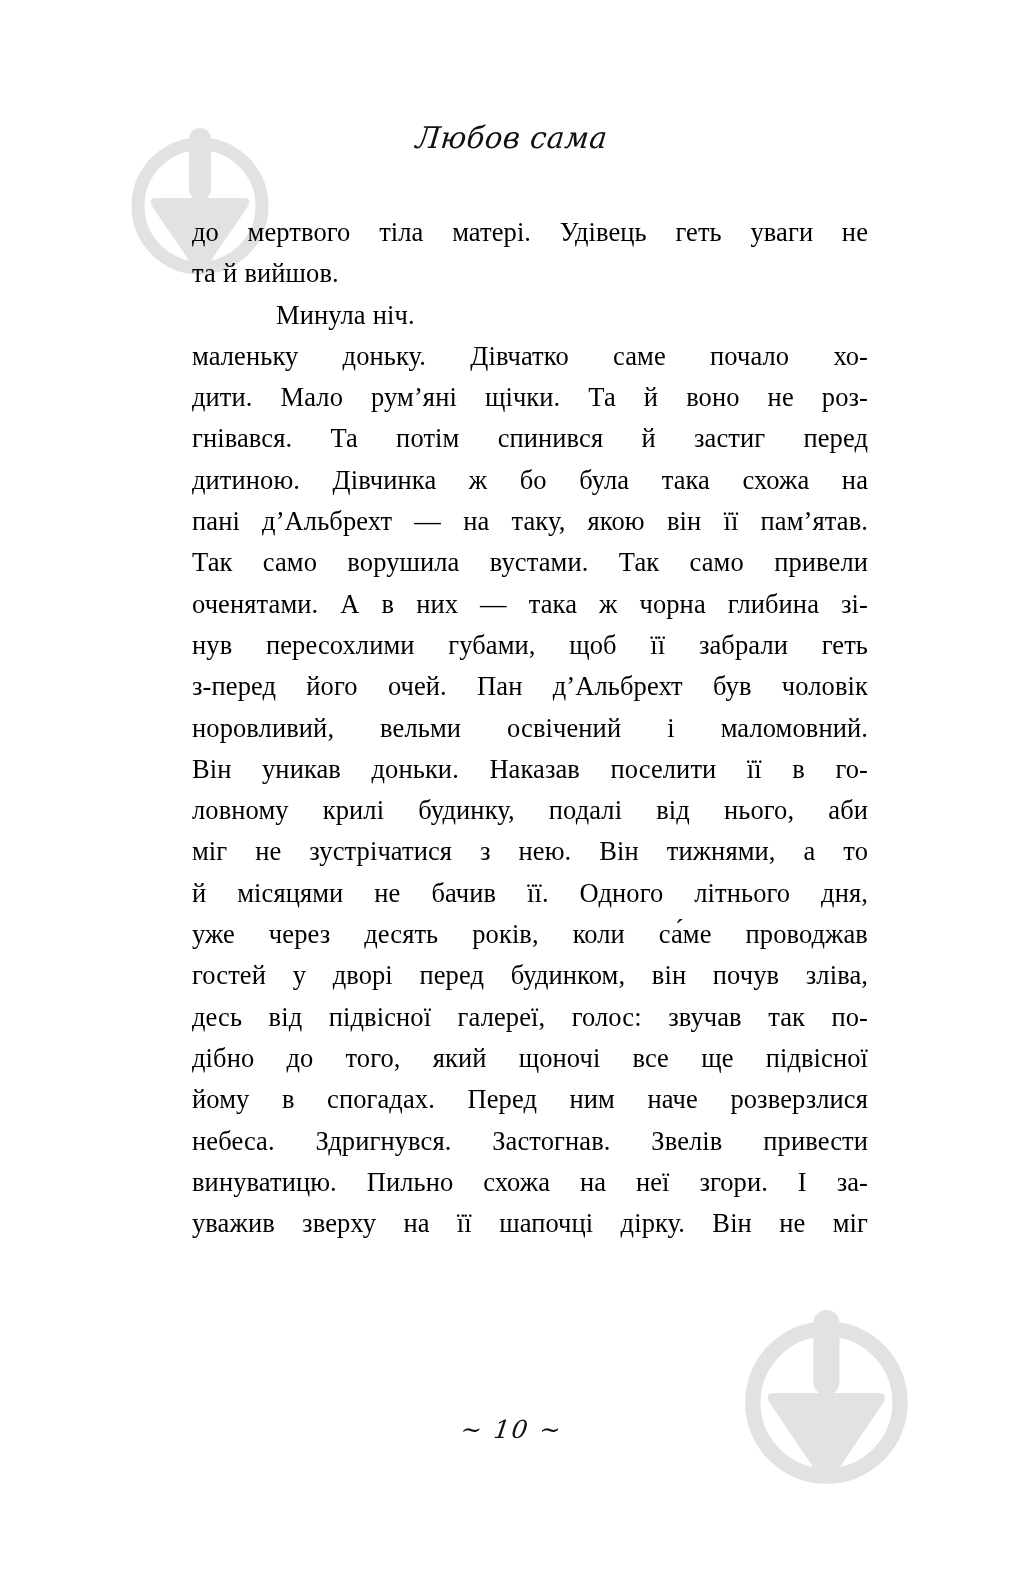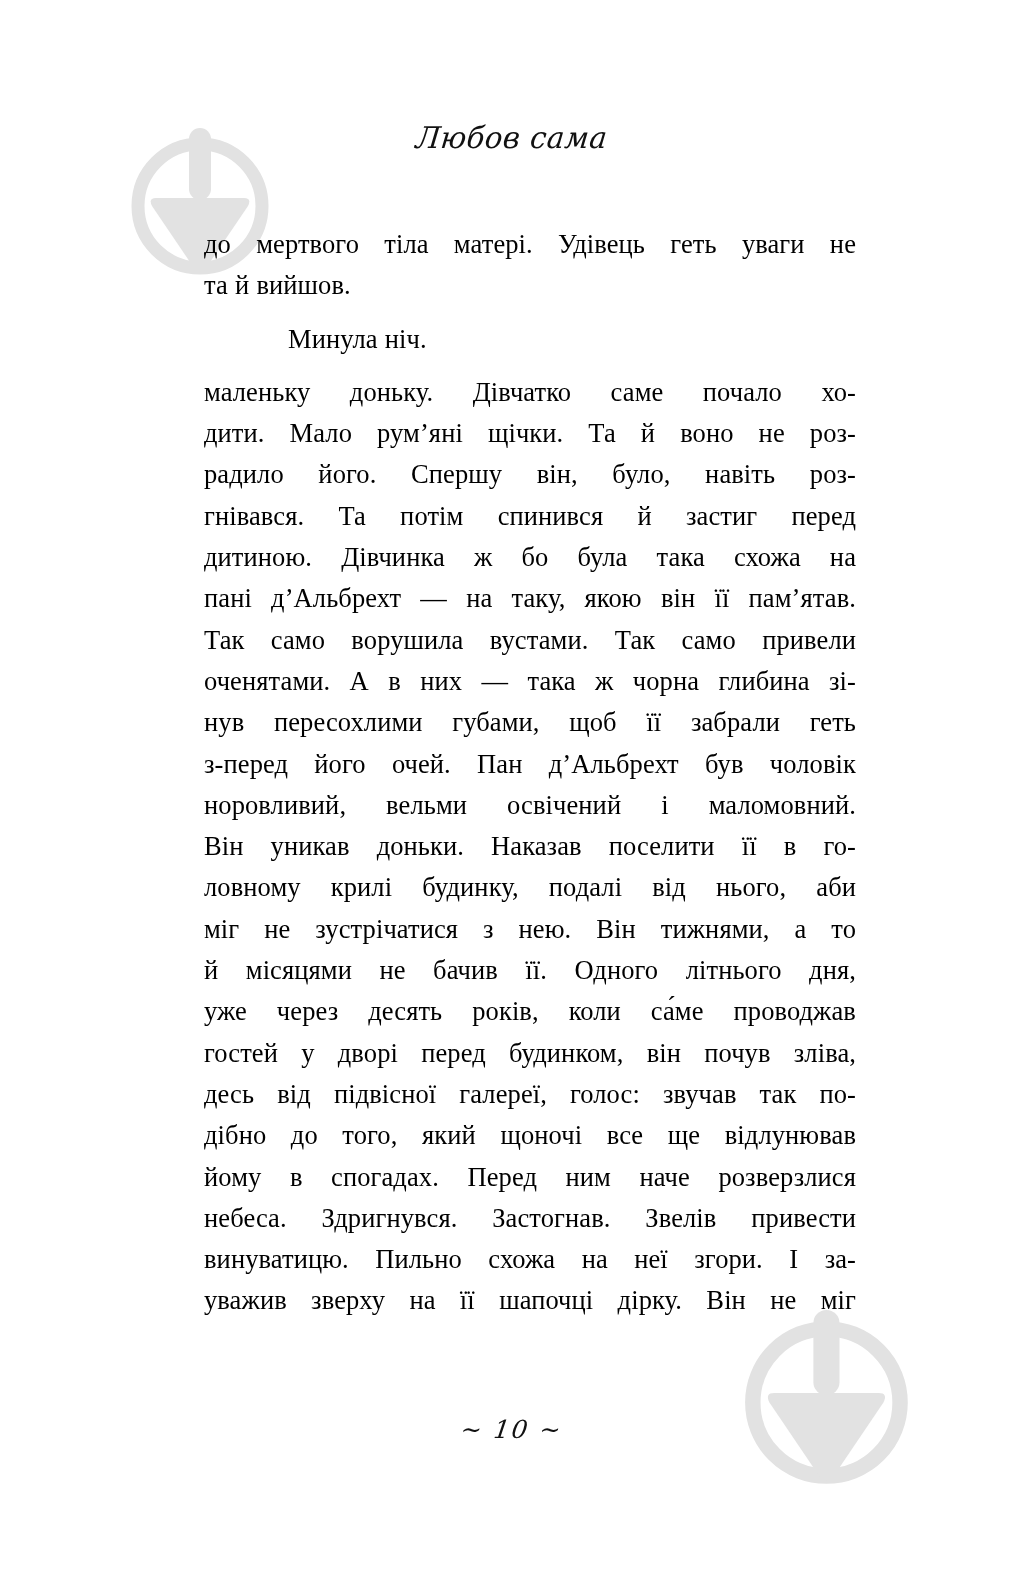--- a/index.html
+++ b/index.html
@@ -55,21 +55,21 @@
   
   .text-column {
     position: absolute;
     left: 192px;
     top: 212px;
     width: 676px;
     z-index: 2;
   }
 
   .para {
-    margin: 12px;
+    margin: 0;
     font-size: 26.5px;
     line-height: 41.3px;
     text-align: justify;
     text-align-last: left;
     letter-spacing: 0.1px;
     word-spacing: 0.4px;
     -webkit-hyphens: none;
     hyphens: none;
   }
 
@@ -146,37 +146,36 @@
       <span class="line last"><span class="fill">та й вийшов.</span></span>
     </p>
 
     <p class="para">
       <span class="line last indent-line"><span class="fill">Минула ніч.</span></span>
     </p>
 
     <p class="para">
       <span class="line"><span class="fill">маленьку доньку. Дівчатко саме почало хо-</span></span>
       <span class="line"><span class="fill">дити. Мало рум’яні щічки. Та й воно не роз-</span></span>
-      <span class="line"><span class="fill">радило його. Спершу він, було, навіть роз-</span></span>
       <span class="line"><span class="fill">гнівався. Та потім спинився й застиг перед</span></span>
       <span class="line"><span class="fill">дитиною. Дівчинка ж бо була така схожа на</span></span>
       <span class="line"><span class="fill">пані д’Альбрехт — на таку, якою він її пам’ятав.</span></span>
       <span class="line"><span class="fill">Так само ворушила вустами. Так само привели</span></span>
       <span class="line"><span class="fill">оченятами. А в них — така ж чорна глибина зі-</span></span>
       <span class="line"><span class="fill">нув пересохлими губами, щоб її забрали геть</span></span>
       <span class="line"><span class="fill">з-перед його очей. Пан д’Альбрехт був чоловік</span></span>
       <span class="line"><span class="fill">норовливий, вельми освічений і маломовний.</span></span>
       <span class="line"><span class="fill">Він уникав доньки. Наказав поселити її в го-</span></span>
       <span class="line"><span class="fill">ловному крилі будинку, подалі від нього, аби</span></span>
       <span class="line"><span class="fill">міг не зустрічатися з нею. Він тижнями, а то</span></span>
       <span class="line"><span class="fill">й місяцями не бачив її. Одного літнього дня,</span></span>
       <span class="line"><span class="fill">уже через десять років, коли са́ме проводжав</span></span>
       <span class="line"><span class="fill">гостей у дворі перед будинком, він почув зліва,</span></span>
       <span class="line"><span class="fill">десь від підвісної галереї, голос: звучав так по-</span></span>
-      <span class="line"><span class="fill">дібно до того, який щоночі все ще відлунював</span></span>
+      <span class="line"><span class="fill">дібно до того, який щоночі все ще підвісної</span></span>
       <span class="line"><span class="fill">йому в спогадах. Перед ним наче розверзлися</span></span>
       <span class="line"><span class="fill">небеса. Здригнувся. Застогнав. Звелів привести</span></span>
       <span class="line"><span class="fill">винуватицю. Пильно схожа на неї згори. І за-</span></span>
       <span class="line"><span class="fill">уважив зверху на її шапочці дірку. Він не міг</span></span>
     </p>
 
   </div>
 
   <div class="folio">
     <span class="folio-text">~ 10 ~</span>

